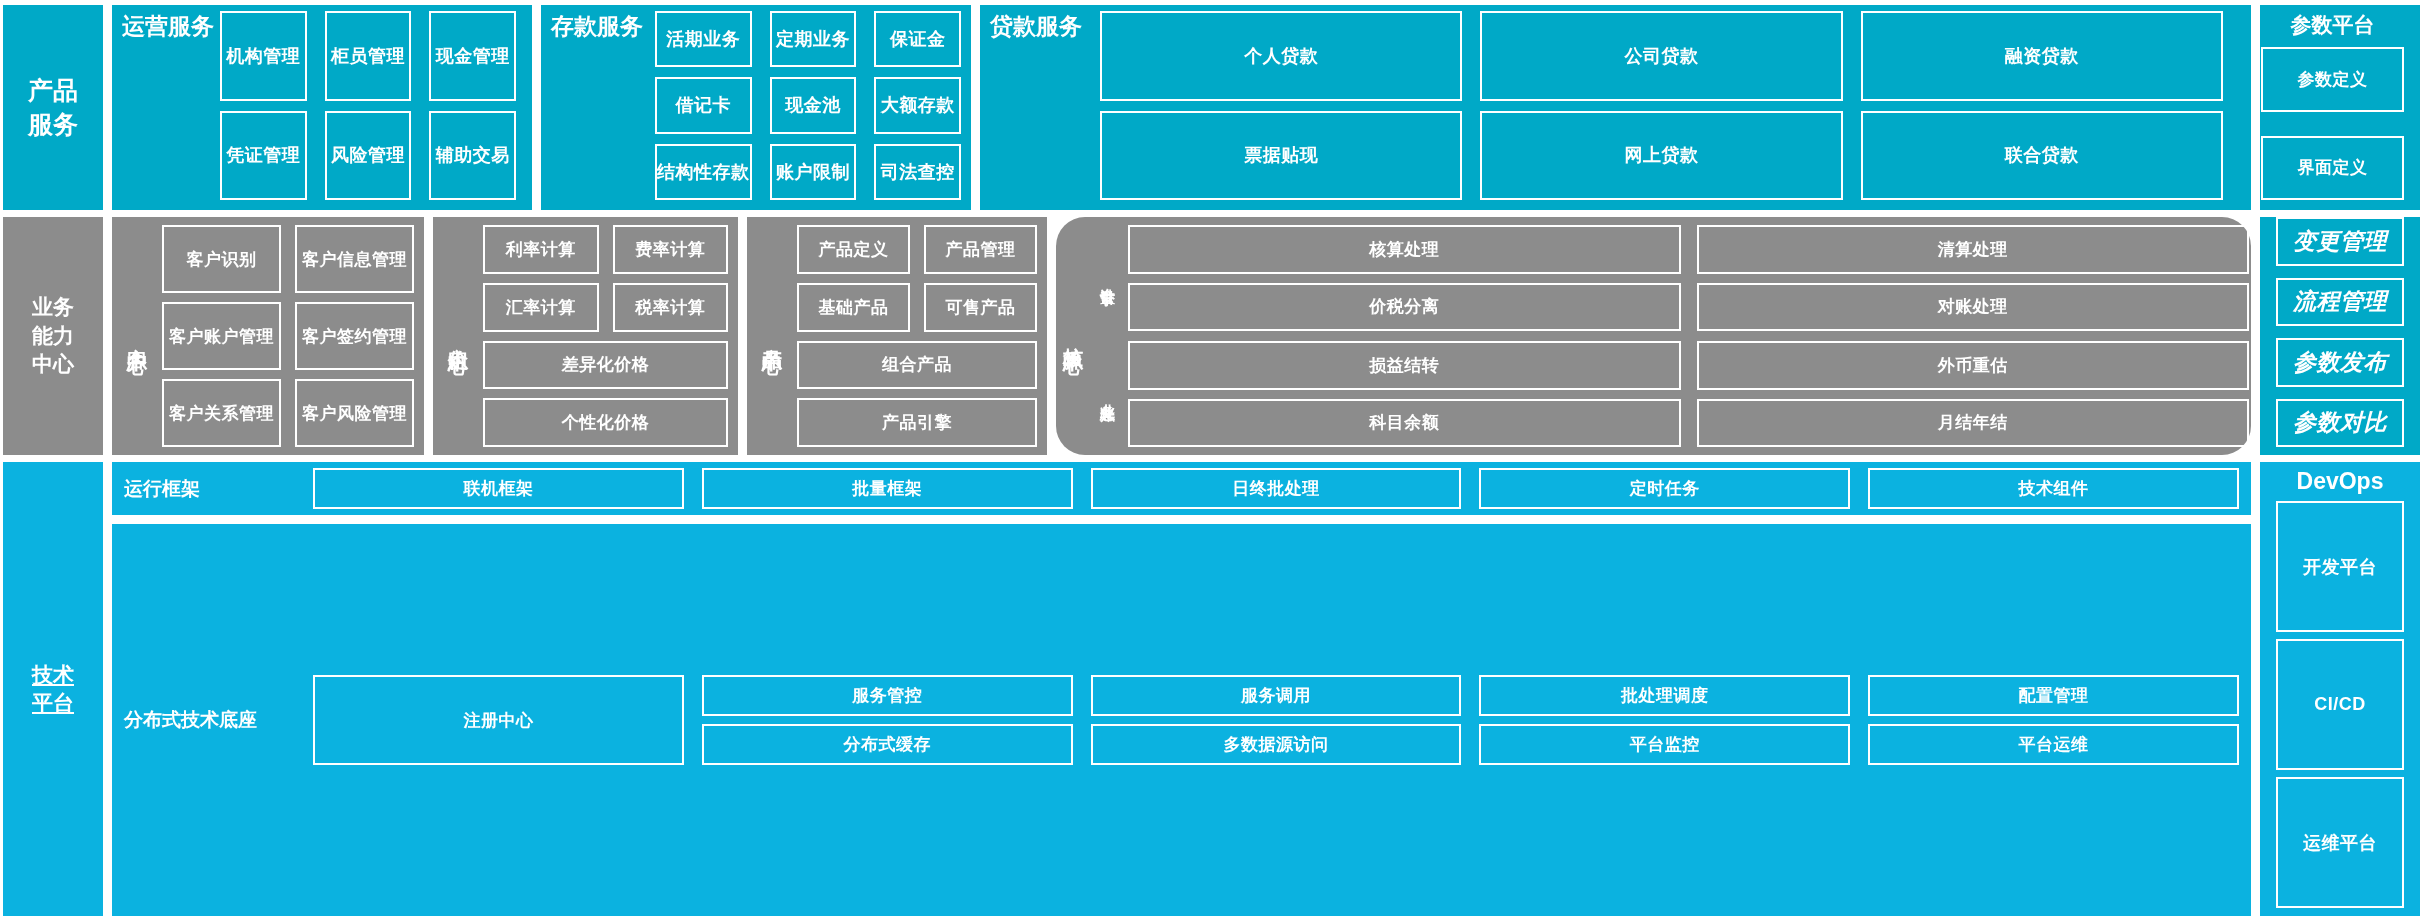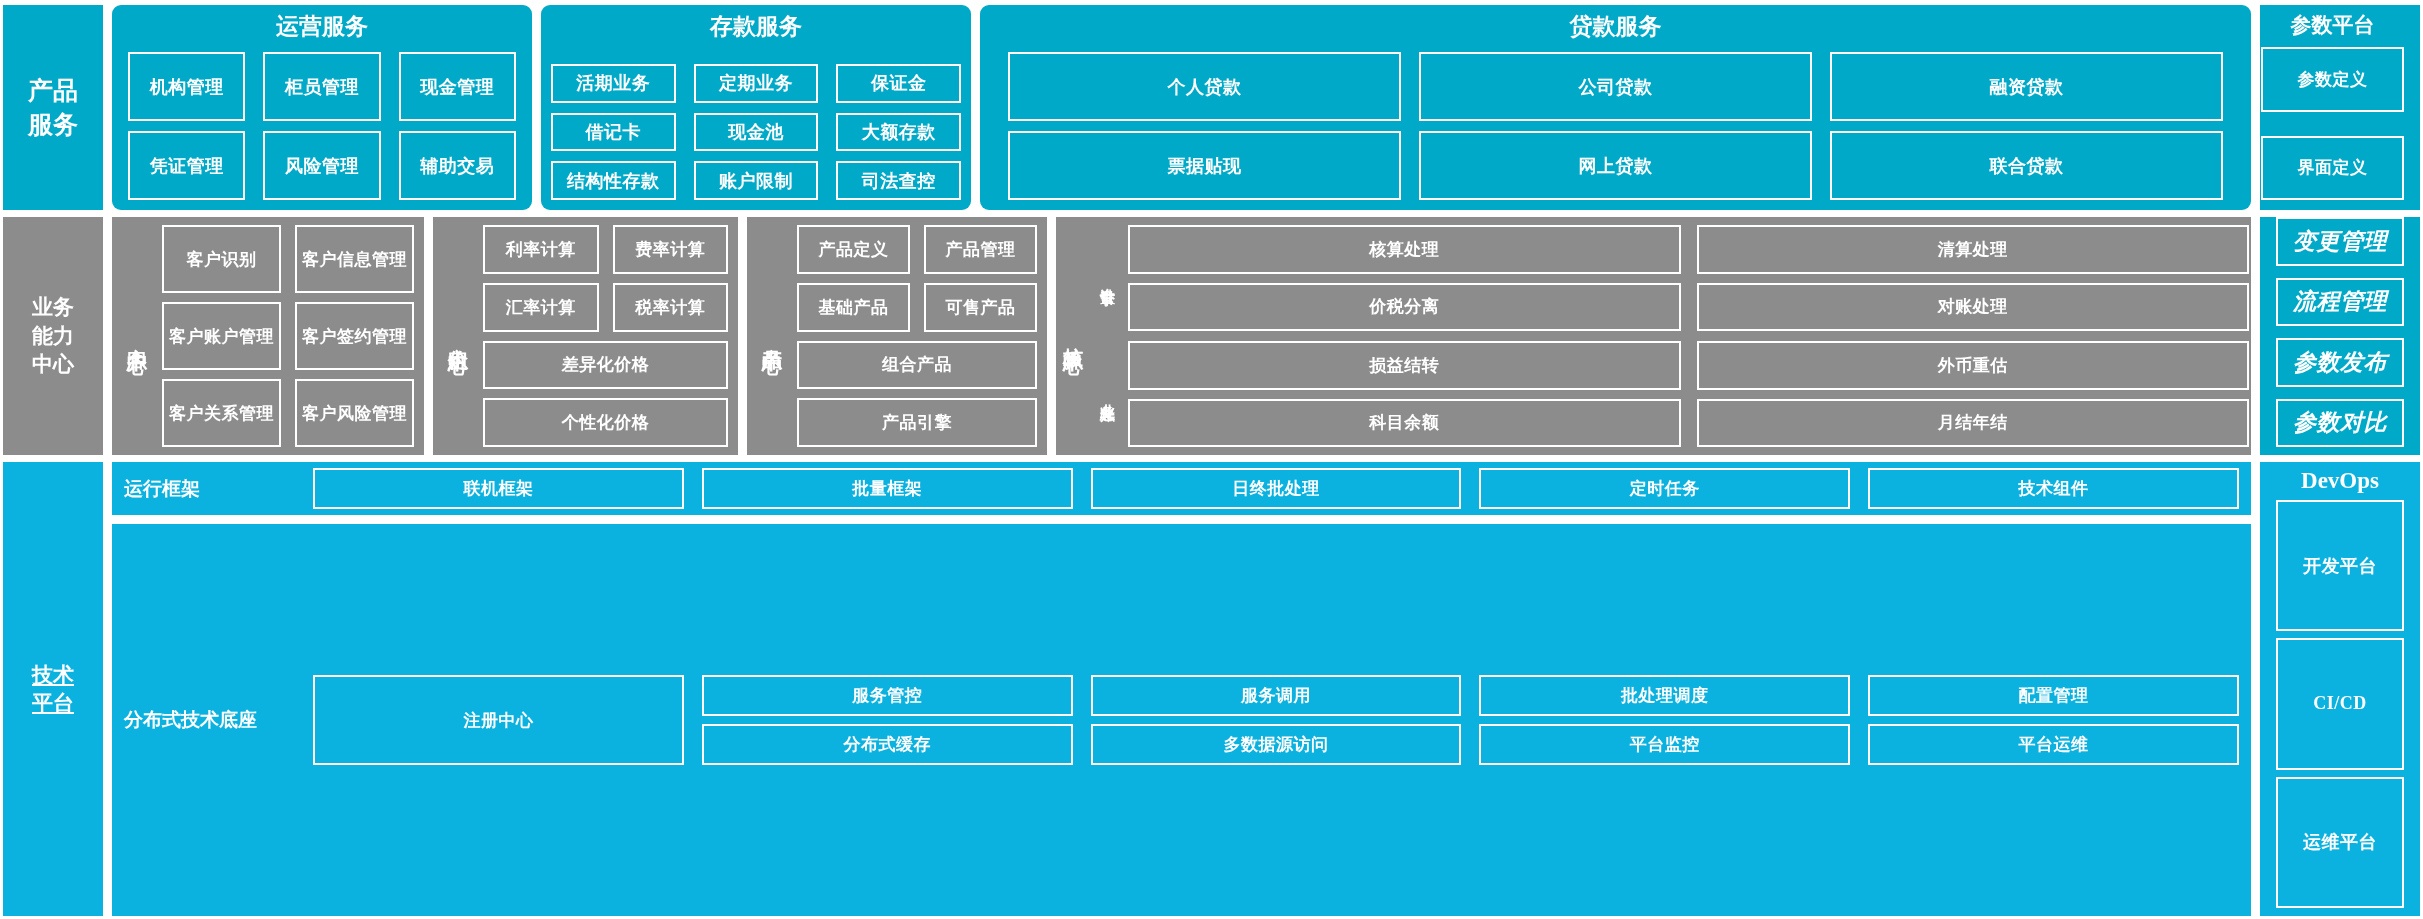--- a/index.html
+++ b/index.html
@@ -34,21 +34,21 @@
   }
 
   
   .row1 { display:flex; gap:9px; height: 205px; }
   .cyan { background:#00A9C7; }
   .cyan-bright { background:#0BB2E0; }
 
   .r1-left { width: 100px; flex:0 0 100px; }
   .r1-left .side-label { height:100%; font-size:25px; }
 
-  .r1-block { display:flex; flex-direction:column; padding:6px 10px 10px 10px;border-radius:9px; }
+  .r1-block { display:flex; flex-direction:row; padding:6px 10px 10px 10px; }
   .r1-block .lane-title { font-size:23px; margin-bottom:10px; }
   .r1-grid { flex:1; display:grid; gap:10px 18px; }
   .r1-grid .cell { font-size:18px; }
 
   .blk-oper { flex:0 0 420px; }
   .blk-oper .r1-grid { grid-template-columns: repeat(3,1fr); grid-template-rows: repeat(2,1fr); padding:0 6px; }
   .blk-dep  { flex:0 0 430px;gap:12px; }
   .blk-dep  .r1-grid { grid-template-columns: repeat(3,1fr); grid-template-rows: repeat(3,1fr); }
   .blk-loan { flex:1 1 auto; }
   .blk-loan .r1-grid { grid-template-columns: repeat(3,1fr); grid-template-rows: repeat(2,1fr); padding:0 18px; }
@@ -70,21 +70,21 @@
   .cb-grid .cell { font-size:17px; }
 
   .blk-cust { flex:0 0 312px; }
   .blk-cust .cb-grid { grid-template-columns: repeat(2,1fr); grid-template-rows: repeat(3,1fr); }
   .blk-price { flex:0 0 305px; }
   .blk-price .cb-grid { grid-template-columns: repeat(2,1fr); grid-template-rows: repeat(4,1fr); }
   .blk-prod { flex:0 0 300px; }
   .blk-prod .cb-grid { grid-template-columns: repeat(2,1fr); grid-template-rows: repeat(4,1fr); }
   .span2 { grid-column: 1 / span 2; }
 
-  .blk-acct { flex:1 1 auto; display:flex; padding:8px 2px; }
+  .blk-acct { flex:1 1 auto; display:flex; padding:8px 2px;border-radius:29px; }
   .blk-acct > .vlabel { font-size:20px; flex:0 0 32px; margin-right:4px; }
   .acct-body { flex:1; display:flex; flex-direction:column; gap:10px; }
   .acct-sub { flex:1; display:flex; }
   .acct-sub .vlabel { font-size:15px; flex:0 0 26px; margin-right:8px; letter-spacing:1px; }
   .acct-grid { flex:1; display:grid; grid-template-columns: repeat(2,1fr); grid-template-rows: repeat(2,1fr); gap:9px 16px; }
   .acct-grid .cell { font-size:17px; }
 
   
   .param-col2 { flex:0 0 160px; display:flex; flex-direction:column; padding:0 16px 8px 16px; }
   .param-col2 .p-list { flex:1; display:flex; flex-direction:column; gap:12px; }
@@ -99,21 +99,21 @@
   .tech-band { display:flex; align-items:center; padding:6px 12px; gap:14px; }
   .tech-band .band-name { color:#fff; font-weight:bold; font-size:19px; flex:0 0 175px; }
   .tech-cells { flex:1; display:grid; gap:8px 18px; }
   .tech-cells .cell { font-size:17px; padding:7px 0; }
   .band-run  { flex:0 0 46px; }
   .band-run .tech-cells { grid-template-columns: repeat(5,1fr); }
   .band-base { flex:1; }
   .band-base .tech-cells { grid-template-columns: 1fr 1fr 1fr 1fr 1fr; grid-template-rows: 1fr 1fr; align-items:stretch; }
   .reg-center { grid-row: 1 / span 2; }
 
-  .devops { flex:0 0 160px; display:flex; flex-direction:column; padding:6px 16px 8px 16px;font-family:Liberation Serif, serif; }
+  .devops { flex:0 0 160px; display:flex; flex-direction:column; padding:6px 16px 8px 16px; }
   .devops .lane-title { font-size:23px; margin-bottom:6px; }
   .devops .d-list { flex:1; display:flex; flex-direction:column; gap:7px; }
   .devops .cell { font-size:18px; flex:1; }
 </style>
 </head>
 <body>
 
 <div class="page">
 
   <div class="row1">

